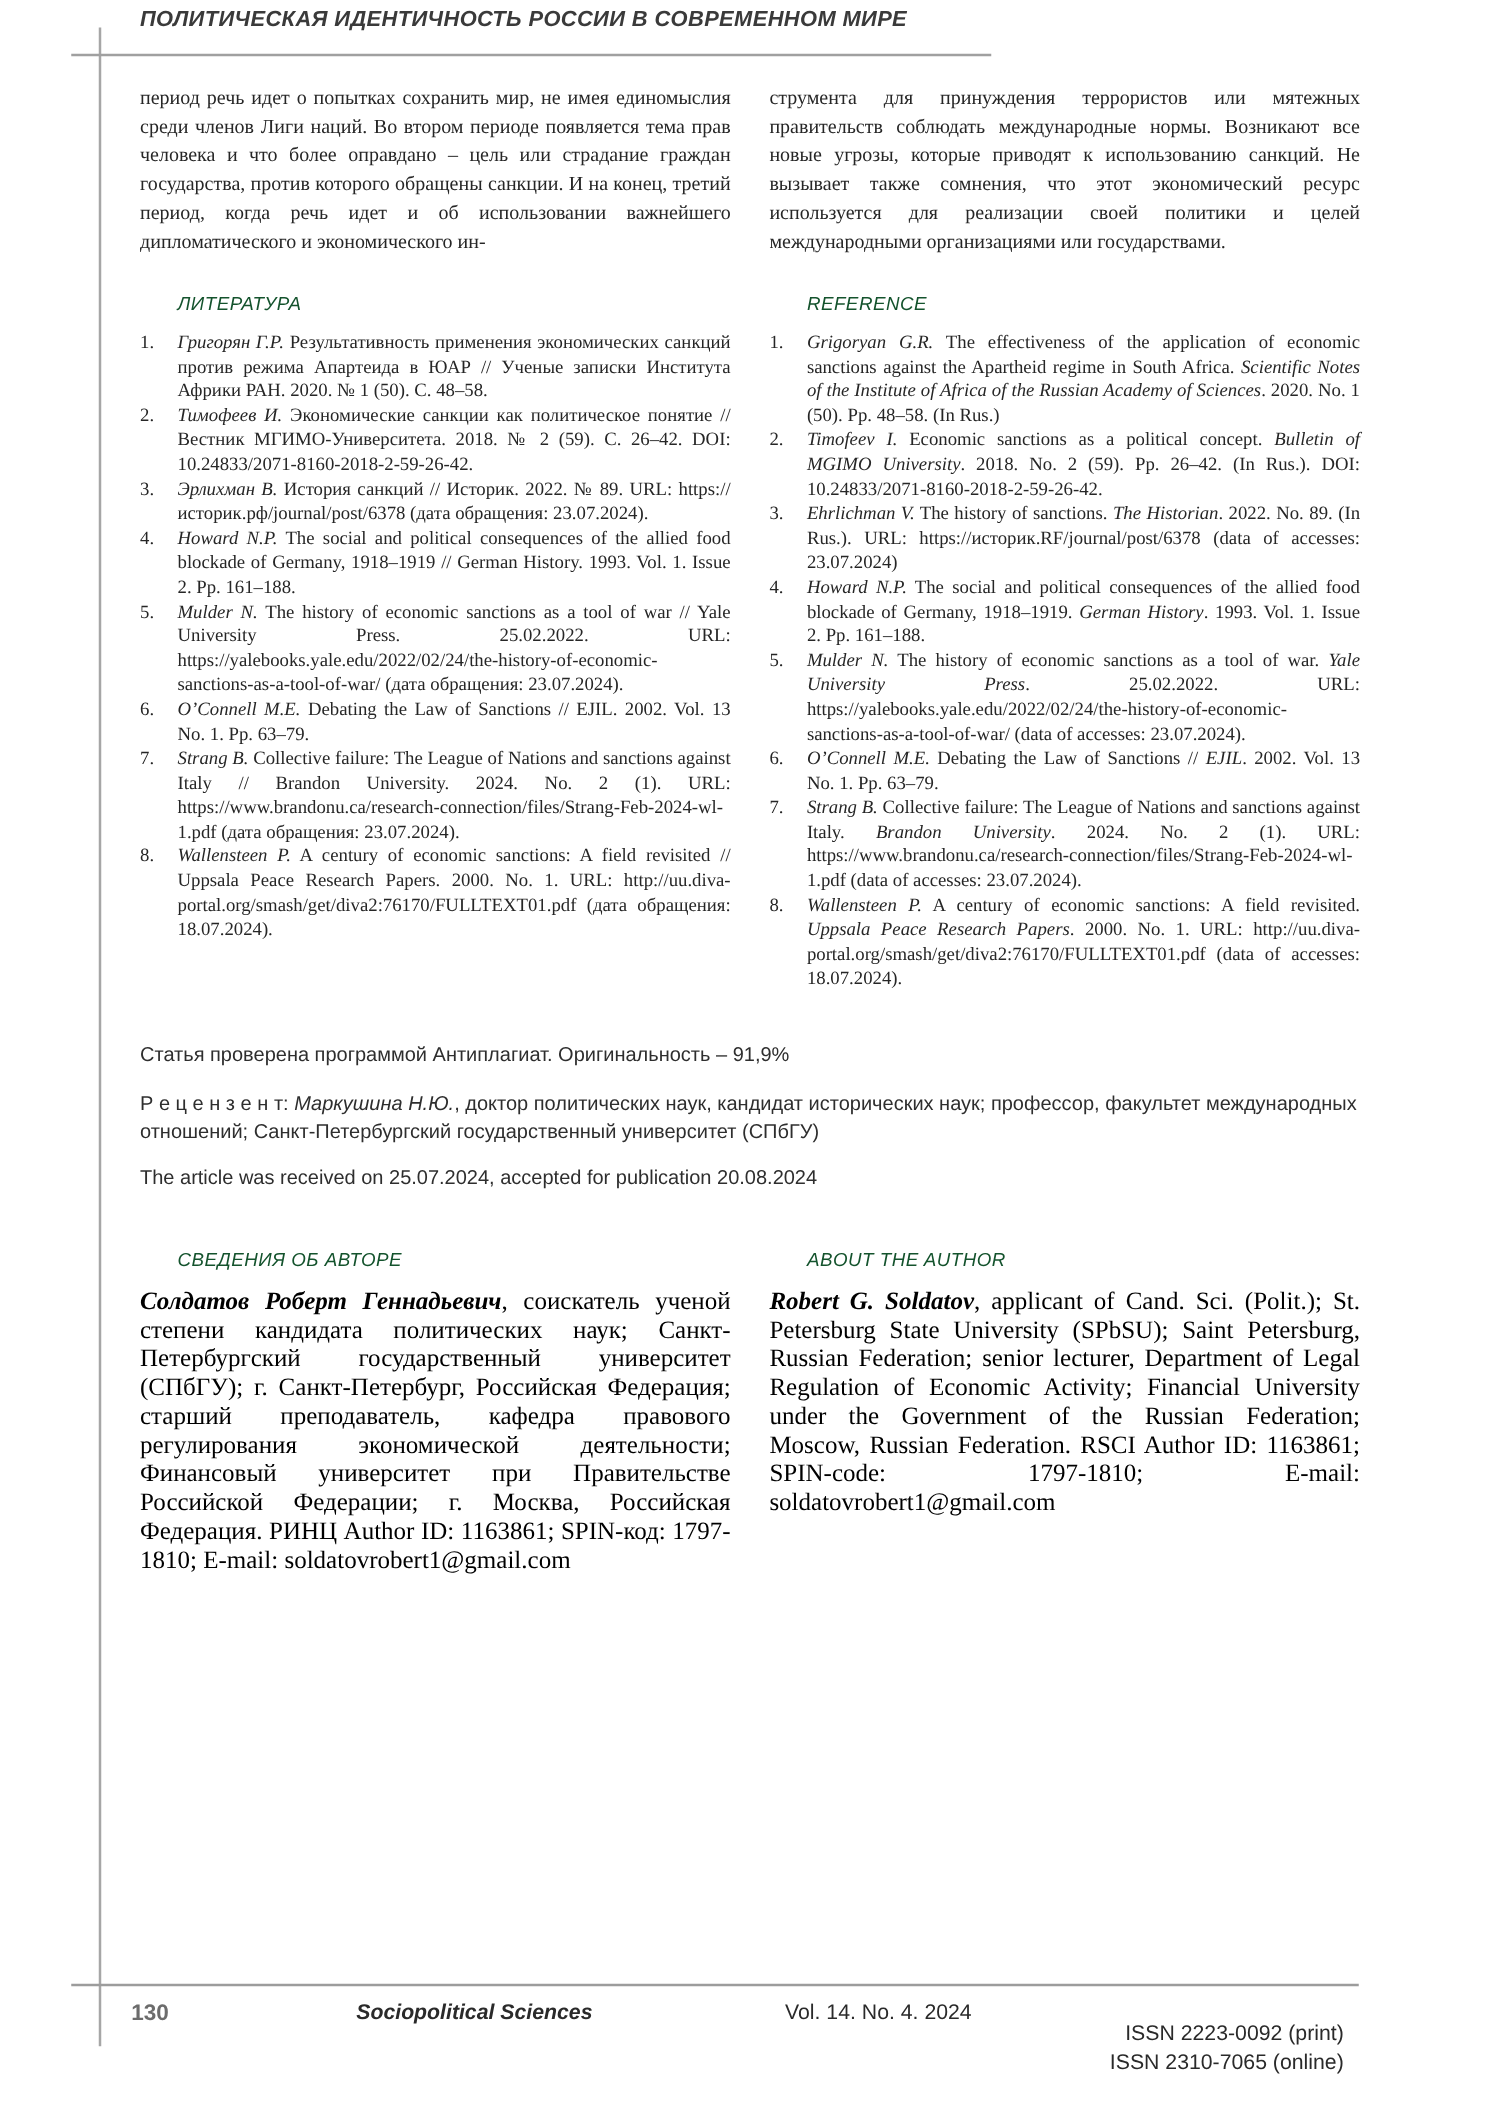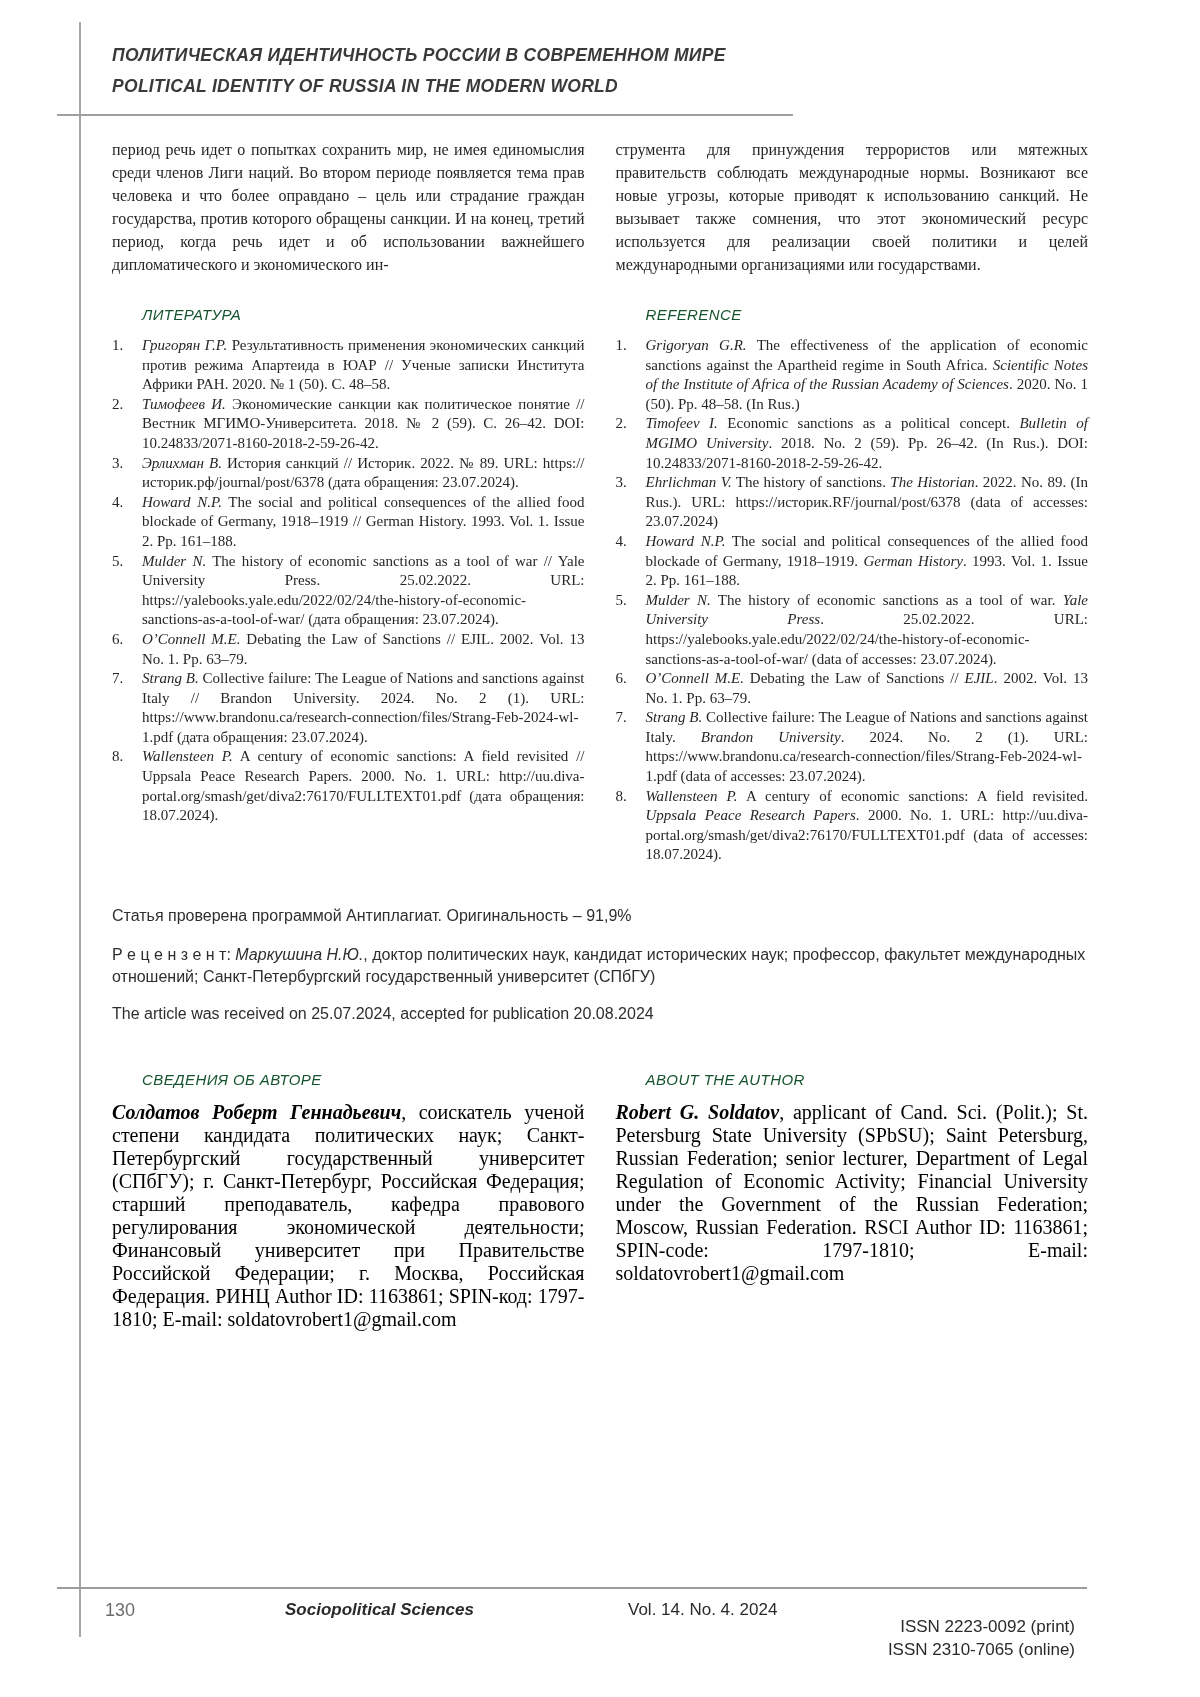--- a/index.html
+++ b/index.html
@@ -13,21 +13,20 @@
   }
   .margin-rule{
     position:absolute;left:79px;top:22px;width:2px;height:1615px;
     background:#a6a6a6;
   }
   .page-inner{
     position:absolute;left:112px;top:0;width:976px;
   }
   
   .header-title{
-    padding-top:40px;
     font-family:"Liberation Sans","DejaVu Sans",sans-serif;
     font-weight:bold;font-style:italic;
     font-size:17.5px;line-height:31px;
     letter-spacing:.3px;color:#3a3a3a;
   }
   .header-rule{
     margin-top:12px;margin-left:-55px;
     width:736px;height:2px;background:#a0a0a0;
   }
   
@@ -76,35 +75,34 @@
   
   .footer-rule{
     position:absolute;left:57px;top:1587px;width:1030px;height:2px;
     background:#9c9c9c;
   }
   .footer{
     position:absolute;left:0;top:1598px;width:1200px;
     font-family:"Liberation Sans","DejaVu Sans",sans-serif;
     font-size:17px;color:#2a2a2a;
   }
-  .footer-pagenum{position:absolute;left:105px;top:2px;color:#6c6c6c;font-size:18px;}
+  .footer-pagenum{position:absolute;left:105px;top:2px;color:#6c6c6c;font-size:18px;font-weight:bold;}
   .footer-journal{position:absolute;left:285px;top:2px;font-style:italic;font-weight:bold;}
   .footer-volume{position:absolute;left:628px;top:2px;}
   .footer-issn{position:absolute;right:125px;top:17px;text-align:right;line-height:23px;}
 </style>
 </head>
 <body>
 
 <div class="margin-rule"></div>
 
 <div class="page-inner">
 
   <div class="header-title">
     <div>ПОЛИТИЧЕСКАЯ ИДЕНТИЧНОСТЬ РОССИИ В СОВРЕМЕННОМ МИРЕ</div>
-    <div>POLITICAL IDENTITY OF RUSSIA IN THE MODERN WORLD</div>
   </div>
   <div class="header-rule"></div>
 
   <div class="twocol cols-main">
     <div class="col" lang="ru">
       <p class="intro" style="margin:0;">период речь идет о попытках сохранить мир, не имея единомыслия среди членов Лиги наций. Во втором периоде появляется тема прав человека и что более оправдано – цель или страдание граждан государства, против которого обращены санкции. И на конец, третий период, когда речь идет и об использовании важнейшего дипломатического и экономического ин-</p>
       <div class="section-heading">ЛИТЕРАТУРА</div>
       <div class="ref-list">
           <div class="ref-item">
             <span class="ref-num">1.</span>

